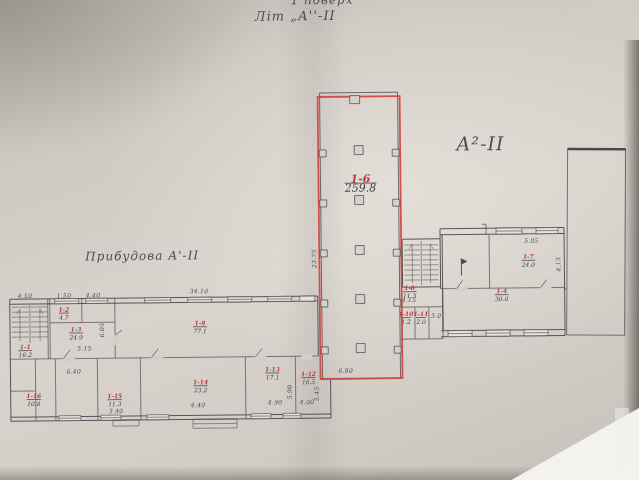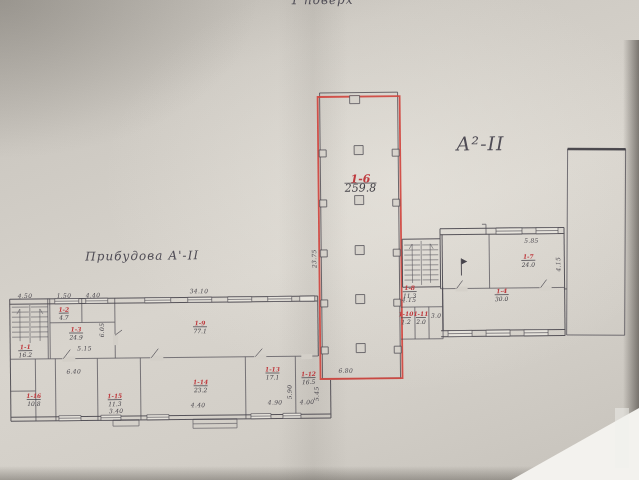--- a/index.html
+++ b/index.html
@@ -253,20 +253,21 @@
       </g>
 
       <g stroke="#4a4750" stroke-width="0.7" fill="none" opacity="0.8">
         <rect x="192" y="418" width="44" height="9"></rect>
         <line x1="192" y1="422.5" x2="236" y2="422.5"></line>
         <rect x="112" y="418" width="26" height="6"></rect>
       </g>
     </svg>
 
     <div class="hw" style="left:294px;top:-7px;font-size:12px;">1 поверх</div>
+    <div class="hw" style="left:258px;top:8px;font-size:13px;">Літ „А''-ІІ</div>
     <div class="hw" style="left:458px;top:134px;font-size:19px;">А²-ІІ</div>
     <div class="hw" style="left:86px;top:247px;font-size:12px;">Прибудова А'-ІІ</div>
 
     <div class="lbl" style="left:14px;top:341px;">
         <span class="id">1-1</span>
         <span class="ar">16.2</span>
       </div>
     <div class="lbl" style="left:53px;top:304px;">
         <span class="id">1-2</span>
         <span class="ar">4.7</span>

